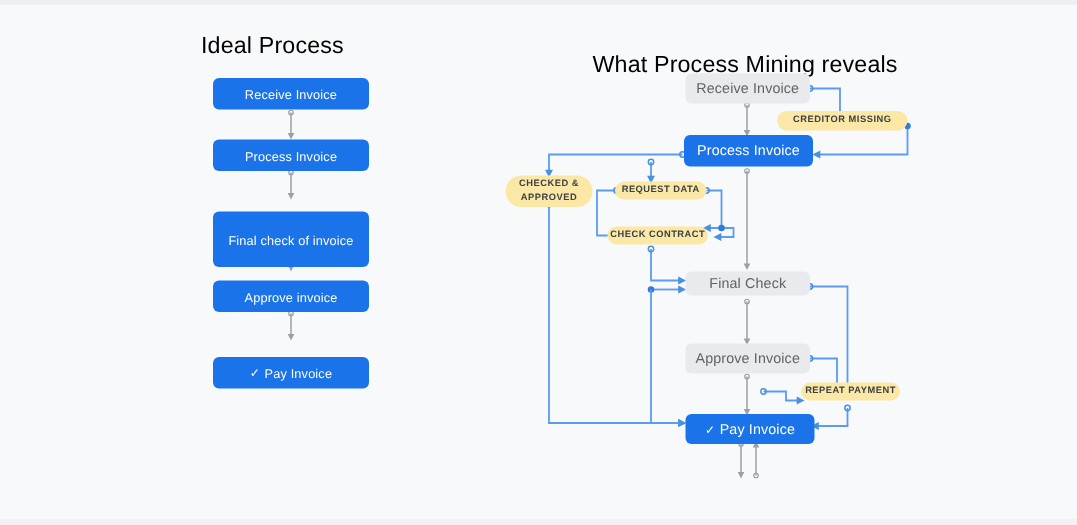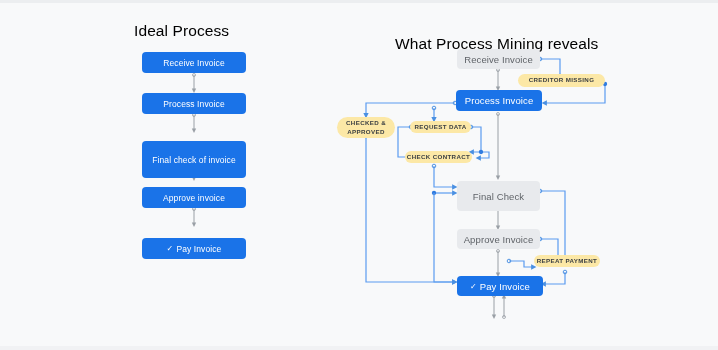--- a/index.html
+++ b/index.html
@@ -147,21 +147,21 @@
   </div>
 
   <div class="node node-yellow" style="left:410px;top:121px;width:61px;height:12px;">
     <span>REQUEST DATA</span>
   </div>
 
   <div class="node node-yellow" style="left:405px;top:151px;width:67px;height:12px;">
     <span>CHECK CONTRACT</span>
   </div>
 
-  <div class="node node-gray" style="left:457px;top:181px;width:83px;height:30px;">
+  <div class="node node-gray" style="left:457px;top:181px;width:83px;height:16px;">
     <span>Final Check</span>
   </div>
 
   <div class="node node-gray" style="left:457px;top:229px;width:83px;height:20px;">
     <span>Approve Invoice</span>
   </div>
 
   <div class="node node-yellow" style="left:534px;top:255px;width:66px;height:12px;">
     <span>REPEAT PAYMENT</span>
   </div>

